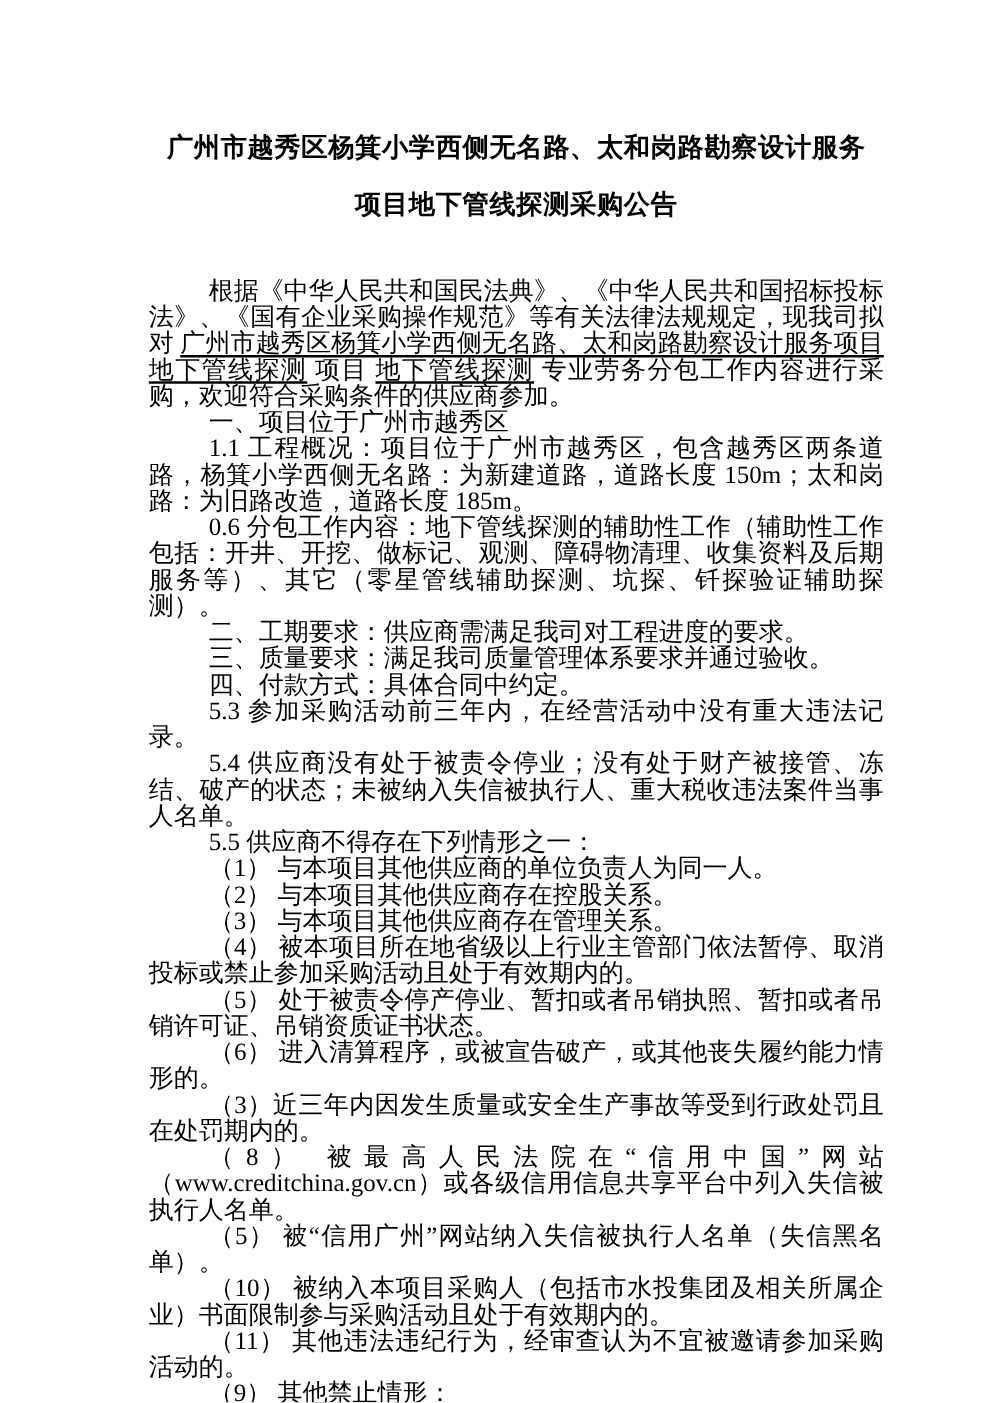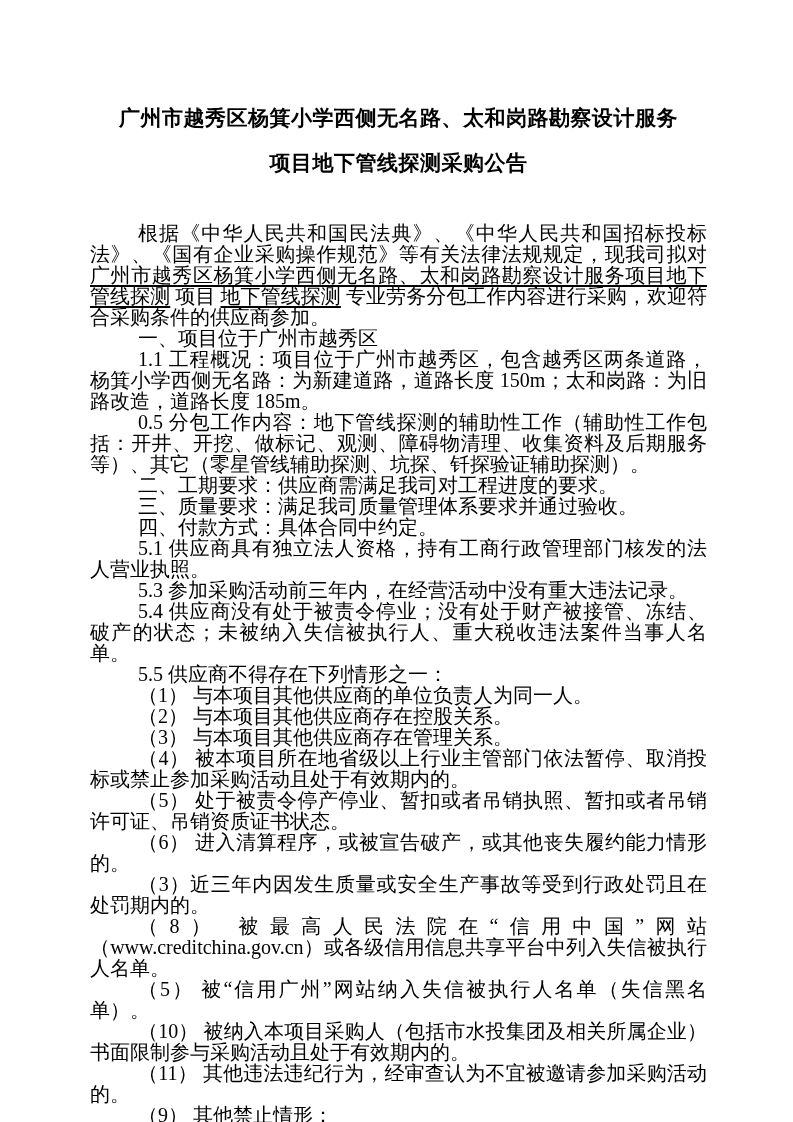--- a/index.html
+++ b/index.html
@@ -7,21 +7,21 @@
     padding: 0;
     background: #ffffff;
   }
   .page {
     position: relative;
     width: 793px;
     height: 1122px;
     margin: 0 auto;
     background: #ffffff;
     box-sizing: border-box;
-    padding: 0 86px 0 90px;
+    padding: 0 86px 0 119px;
     overflow: hidden;
     font-family: "Liberation Serif", "DejaVu Serif", serif;
     color: #000000;
   }
   .doc-title {
     margin: 96px 0 0 0;
     font-size: 21px;
     font-weight: bold;
     line-height: 45px;
     text-align: center;
@@ -55,25 +55,24 @@
     <span class="title-line">广州市越秀区杨箕小学西侧无名路、太和岗路勘察设计服务</span>
     <span class="title-line">项目地下管线探测采购公告</span>
   </h1>
 
   <div class="doc-body">
 
     <p class="para"><span>根据《中华人民共和国民法典》、《中华人民共和国招标投标法》、《国有企业采购操作规范》等有关法律法规规定，现我司拟对 </span><span class="u">广州市越秀区杨箕小学西侧无名路、太和岗路勘察设计服务项目地下管线探测</span><span> 项目 </span><span class="u">地下管线探测</span><span> 专业劳务分包工作内容进行采购，欢迎符合采购条件的供应商参加。</span></p>
 
     <p class="para">一、项目位于广州市越秀区</p>
     <p class="para">1.1 工程概况：项目位于广州市越秀区，包含越秀区两条道路，杨箕小学西侧无名路：为新建道路，道路长度 150m；太和岗路：为旧路改造，道路长度 185m。</p>
-    <p class="para">0.5 分包工作内容：地下管线探测的辅助性工作（辅助性工作包括：开井、开挖、做标记、观测、障碍物清理、收集资料及后期服务等）、其它（零星管线辅助探测、坑探、钎探验证辅助探测）。</p>
+    <p class="para">0.6 分包工作内容：地下管线探测的辅助性工作（辅助性工作包括：开井、开挖、做标记、观测、障碍物清理、收集资料及后期服务等）、其它（零星管线辅助探测、坑探、钎探验证辅助探测）。</p>
     <p class="para">二、工期要求：供应商需满足我司对工程进度的要求。</p>
     <p class="para">三、质量要求：满足我司质量管理体系要求并通过验收。</p>
     <p class="para">四、付款方式：具体合同中约定。</p>
-    <p class="para">5.1 供应商具有独立法人资格，持有工商行政管理部门核发的法人营业执照。</p>
     <p class="para">5.3 参加采购活动前三年内，在经营活动中没有重大违法记录。</p>
     <p class="para">5.4 供应商没有处于被责令停业；没有处于财产被接管、冻结、破产的状态；未被纳入失信被执行人、重大税收违法案件当事人名单。</p>
     <p class="para">5.5 供应商不得存在下列情形之一：</p>
     <p class="para">（1） 与本项目其他供应商的单位负责人为同一人。</p>
     <p class="para">（2） 与本项目其他供应商存在控股关系。</p>
     <p class="para">（3） 与本项目其他供应商存在管理关系。</p>
     <p class="para">（4） 被本项目所在地省级以上行业主管部门依法暂停、取消投标或禁止参加采购活动且处于有效期内的。</p>
     <p class="para">（5） 处于被责令停产停业、暂扣或者吊销执照、暂扣或者吊销许可证、吊销资质证书状态。</p>
     <p class="para">（6） 进入清算程序，或被宣告破产，或其他丧失履约能力情形的。</p>
     <p class="para">（3）近三年内因发生质量或安全生产事故等受到行政处罚且在处罚期内的。</p>

